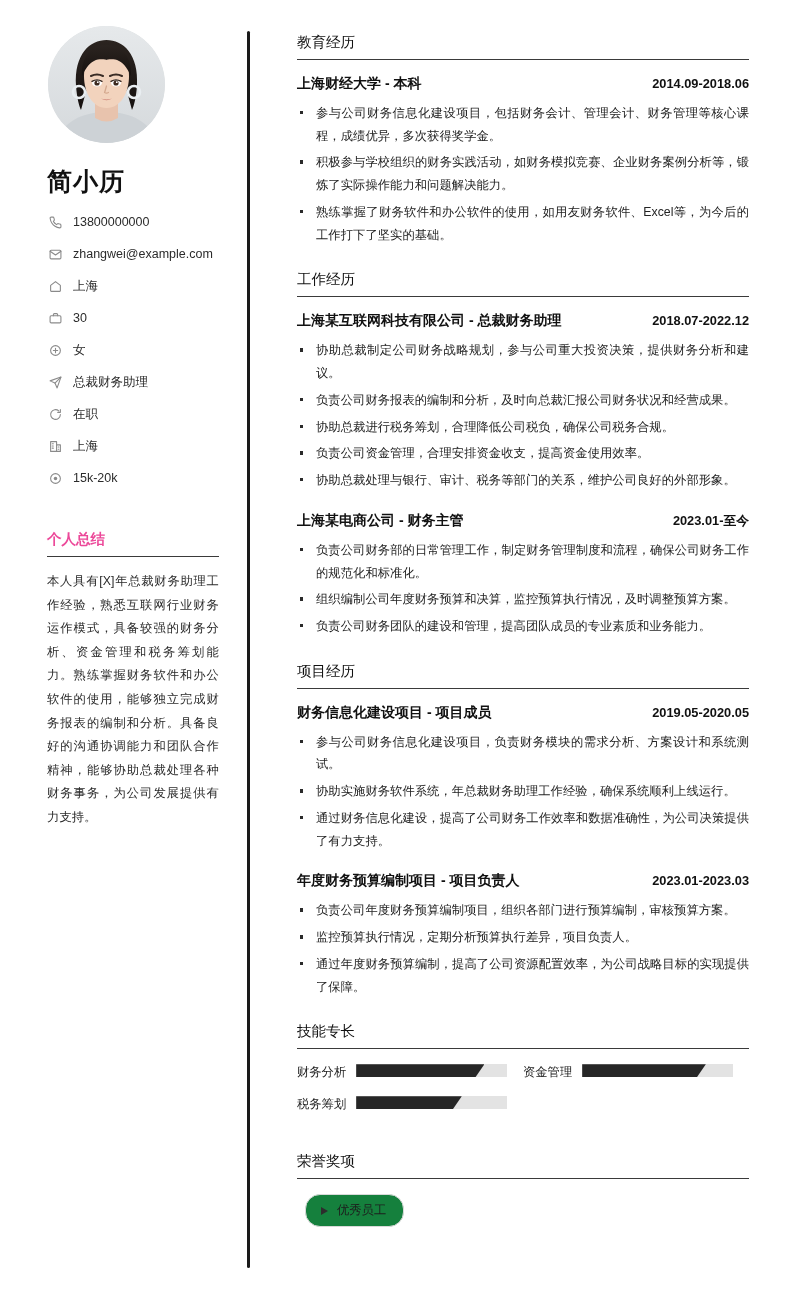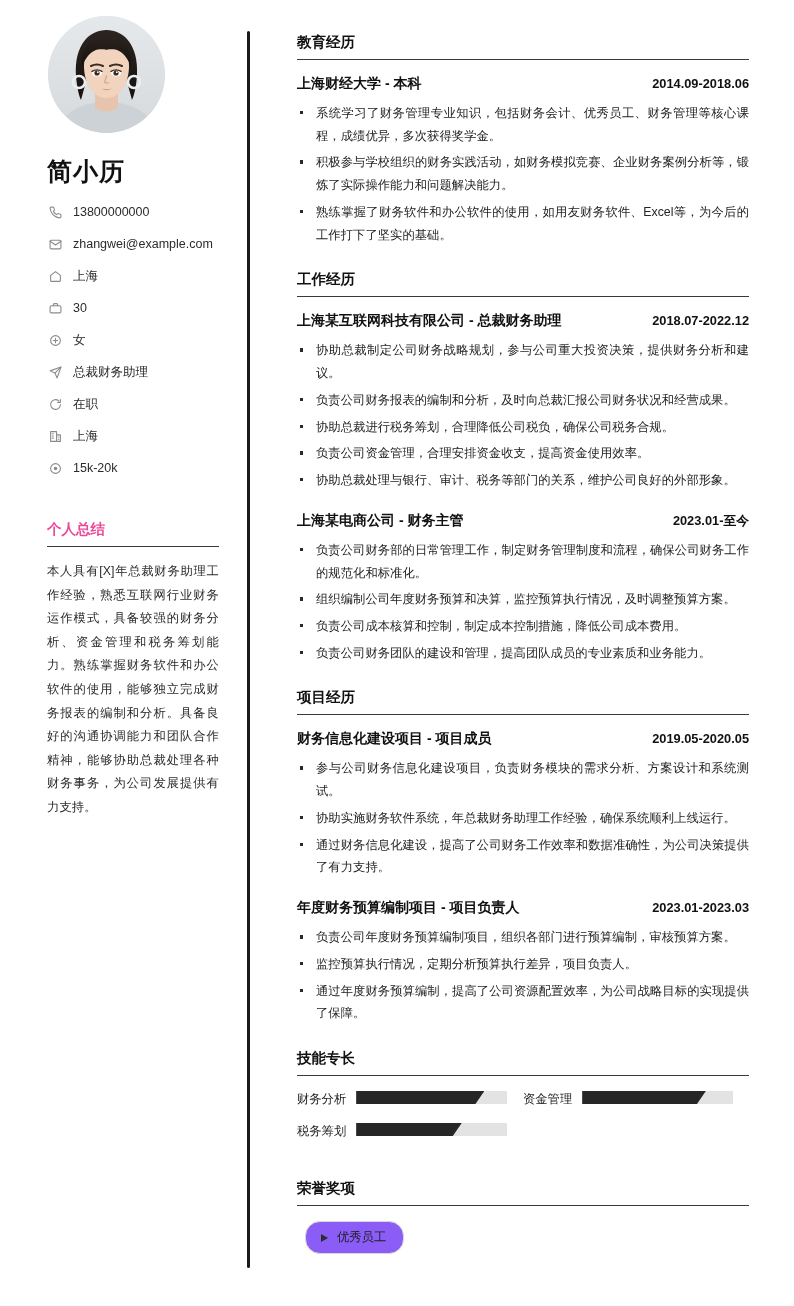--- a/index.html
+++ b/index.html
@@ -25,21 +25,21 @@
     display: flex;
     align-items: flex-start;
     width: 794px;
     height: 1306px;
     box-sizing: border-box;
   }
   .left-col {
     width: 247px;
     flex: 0 0 247px;
     box-sizing: border-box;
-    padding: 16px 26px 0 44px;
+    padding: 26px 26px 0 44px;
   }
   .divider {
     flex: 0 0 auto;
     width: 3px;
     background: #1a1a1a;
     margin-top: 31px;
     height: 1237px;
     border-radius: 2px;
   }
   .right-col {
@@ -115,21 +115,21 @@
     text-align: justify;
     margin-left: 3px;
     width: 172px;
     letter-spacing: 0.1px;
   }
 
   
   .section { margin-bottom: 4px; }
   .section-heading {
     font-size: 14.5px;
-    font-weight: bold;
+    font-weight: normal;
     color: #111;
     padding-bottom: 7px;
     border-bottom: 1.6px solid #3a3a3a;
     margin: 0 0 15px 0;
   }
   .section + .section { margin-top: 24px; }
 
   .entry { margin-bottom: 16px; }
   .entry:last-child { margin-bottom: 0; }
   .entry-head {
@@ -218,21 +218,21 @@
   }
   .award-pill {
     display: inline-flex;
     align-items: center;
     gap: 9px;
     border: 1px solid #d9d9d9;
     border-radius: 15px;
     padding: 7px 17px 7px 15px;
     font-size: 12.3px;
     color: #1d1d1d;
-    background: #8b5cf6;
+    background: #15803d;
   }
   .award-icon {
     display: inline-block;
     width: 0;
     height: 0;
     border-left: 7px solid #2d2d2d;
     border-top: 4.5px solid transparent;
     border-bottom: 4.5px solid transparent;
   }
 </style>
@@ -396,21 +396,21 @@
     <div class="right-col">
 
       <div class="section">
         <div class="section-heading">教育经历</div>
         <div class="entry">
           <div class="entry-head">
             <span class="entry-title">上海财经大学 - 本科</span>
             <span class="entry-date">2014.09-2018.06</span>
           </div>
           <ul class="bullets">
-            <li class="bullet">系统学习了财务管理专业知识，包括财务会计、优秀员工、财务管理等核心课程，成绩优异，多次获得奖学金。</li>
+            <li class="bullet">参与公司财务信息化建设项目，包括财务会计、管理会计、财务管理等核心课程，成绩优异，多次获得奖学金。</li>
             <li class="bullet">积极参与学校组织的财务实践活动，如财务模拟竞赛、企业财务案例分析等，锻炼了实际操作能力和问题解决能力。</li>
             <li class="bullet">熟练掌握了财务软件和办公软件的使用，如用友财务软件、Excel等，为今后的工作打下了坚实的基础。</li>
           </ul>
         </div>
       </div>
 
       <div class="section">
         <div class="section-heading">工作经历</div>
 
         <div class="entry">
@@ -428,21 +428,20 @@
         </div>
 
         <div class="entry" style="margin-top:20px;">
           <div class="entry-head">
             <span class="entry-title">上海某电商公司 - 财务主管</span>
             <span class="entry-date">2023.01-至今</span>
           </div>
           <ul class="bullets">
             <li class="bullet">负责公司财务部的日常管理工作，制定财务管理制度和流程，确保公司财务工作的规范化和标准化。</li>
             <li class="bullet">组织编制公司年度财务预算和决算，监控预算执行情况，及时调整预算方案。</li>
-            <li class="bullet">负责公司成本核算和控制，制定成本控制措施，降低公司成本费用。</li>
             <li class="bullet">负责公司财务团队的建设和管理，提高团队成员的专业素质和业务能力。</li>
           </ul>
         </div>
       </div>
 
       <div class="section">
         <div class="section-heading">项目经历</div>
 
         <div class="entry">
           <div class="entry-head">

